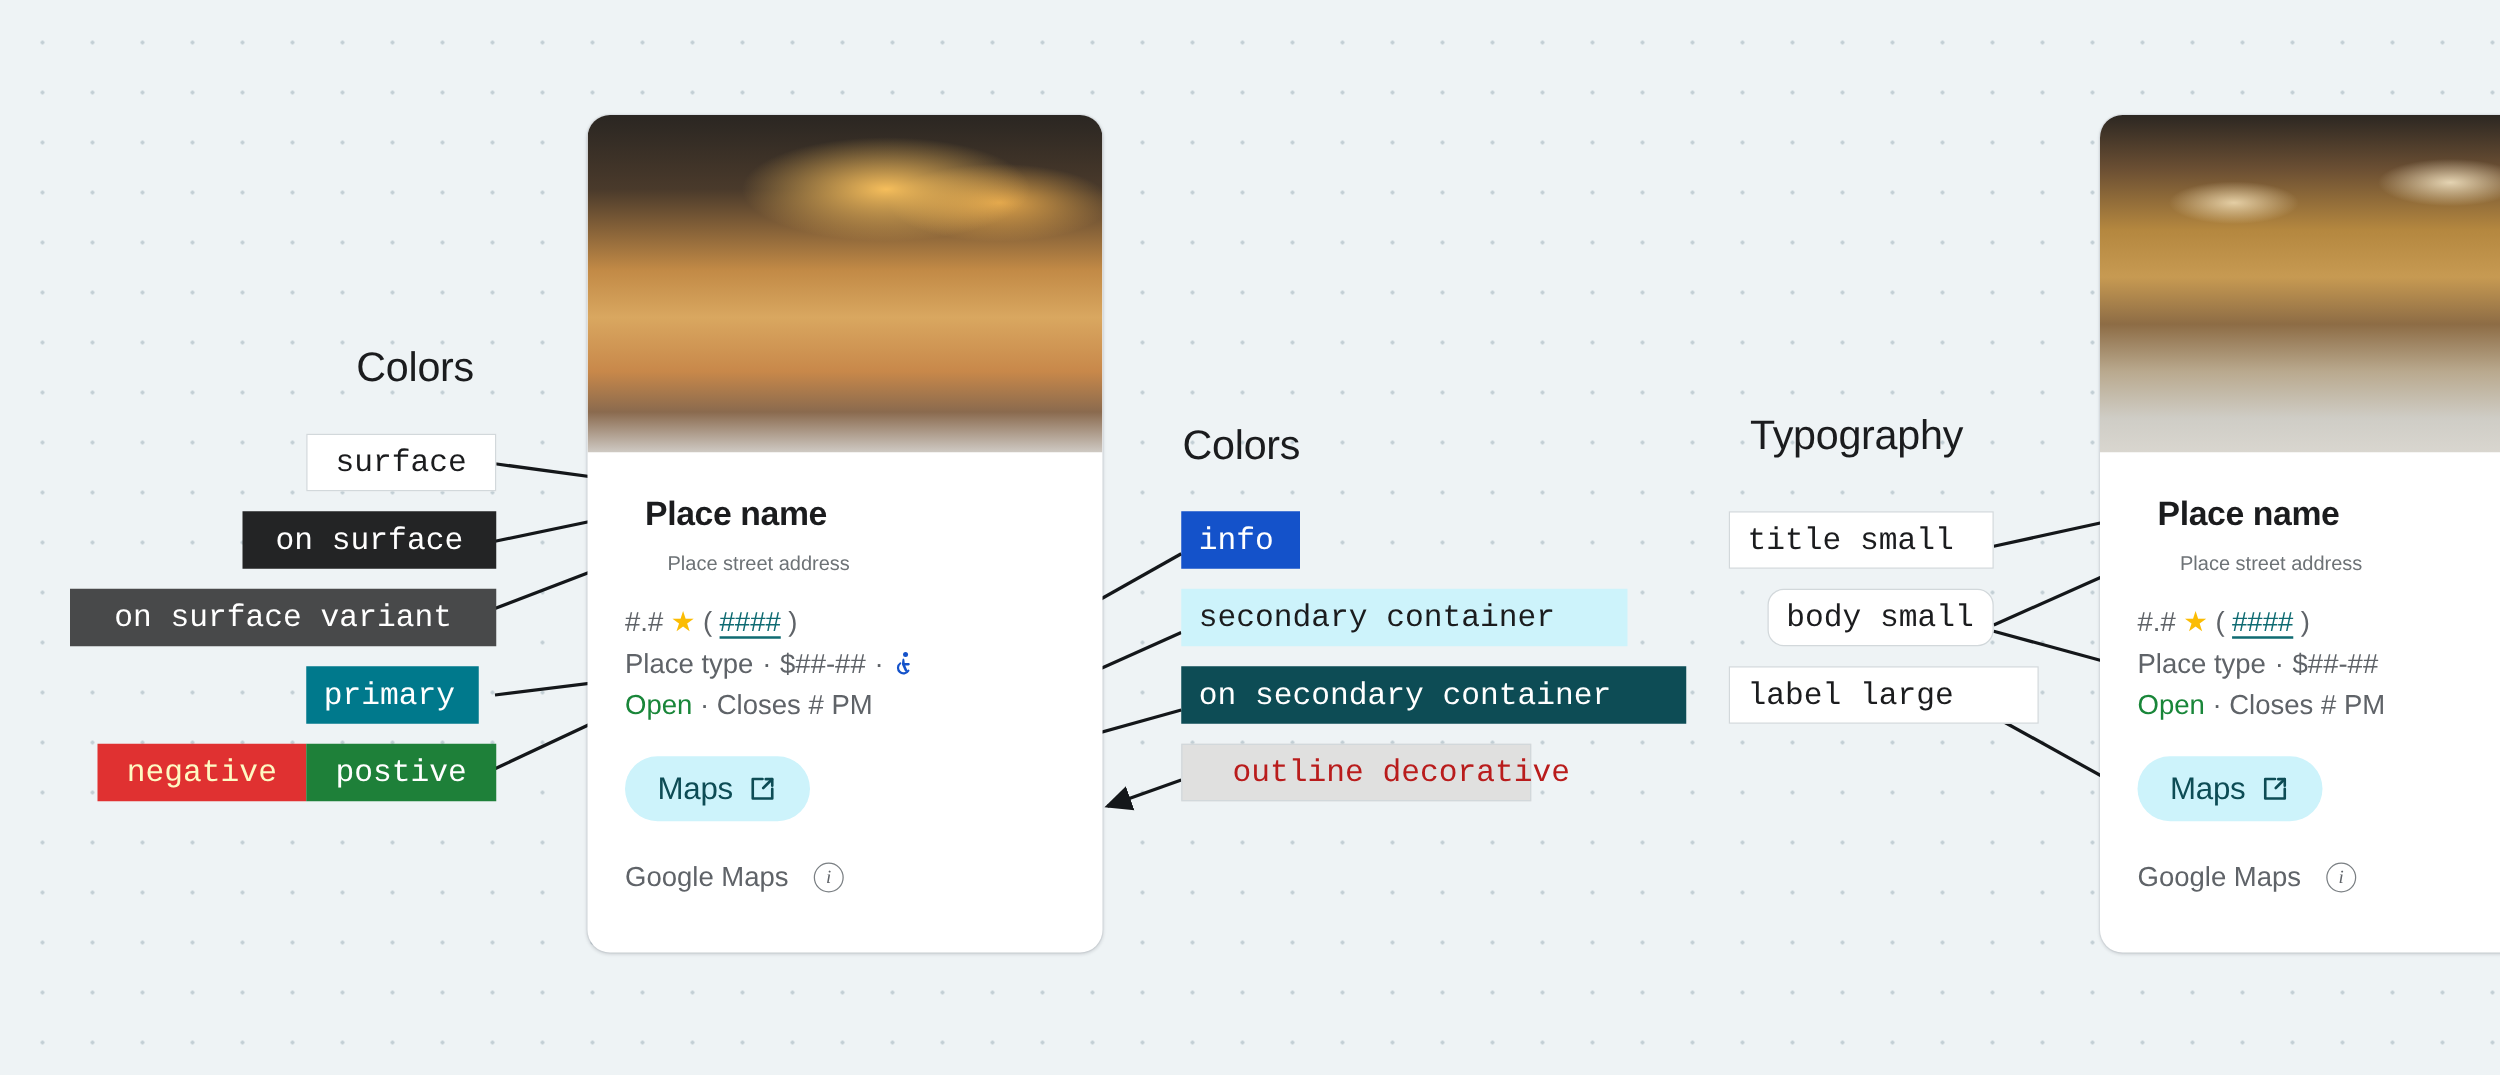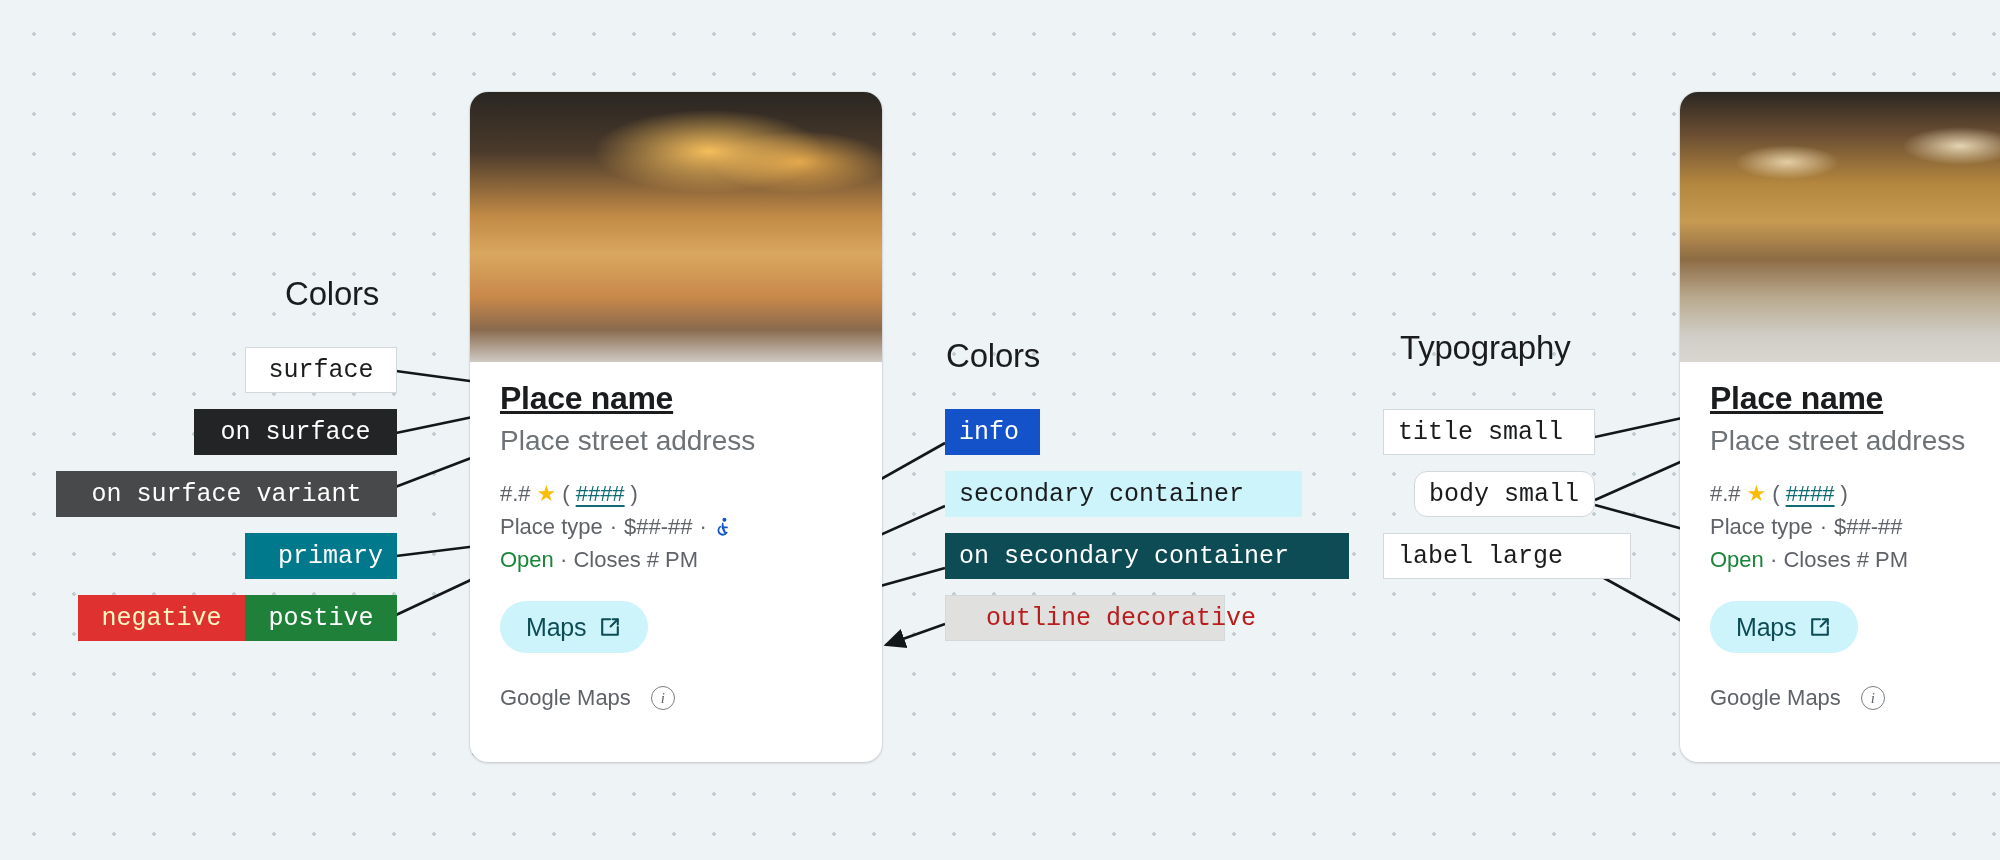--- a/index.html
+++ b/index.html
@@ -53,33 +53,33 @@
   .card-photo{
     position:relative;
     width:100%;
     overflow:hidden;
   }
   .card-body{
     padding:0 30px;
     box-sizing:border-box;
   }
   .place-name{
-    font-size:32px;
+    font-size:27px;
     font-weight:700;
     color:#1b1c1e;
     letter-spacing:-0.3px;
-    margin:0;
+    margin:16px;
     padding-top:18px;
-    text-decoration:underline;
   }
   .place-addr{
-    font-size:28px;
+    font-size:16px;
     color:#6d7276;
     margin-top:8px;
     white-space:nowrap;
+    margin-left:34px;
   }
   .rating-row{
     margin-top:24px;
     font-size:22px;
     color:#5f6368;
     display:flex;
     align-items:center;
     gap:6px;
     white-space:nowrap;
   }
@@ -208,21 +208,21 @@
 
   <div class="chip bordered" style="left:245px;top:347px;width:152px;background:#ffffff;color:#1b1c1e;justify-content:center;">
     <span>surface</span>
   </div>
   <div class="chip" style="left:194px;top:409px;width:203px;background:#232425;color:#ffffff;justify-content:center;">
     <span>on surface</span>
   </div>
   <div class="chip" style="left:56px;top:471px;width:341px;background:#48494a;color:#ffffff;justify-content:center;">
     <span>on surface variant</span>
   </div>
-  <div class="chip" style="left:245px;top:533px;width:152px;background:#00798c;color:#ffffff;justify-content:flex-end;">
+  <div class="chip" style="left:245px;top:533px;width:138px;background:#00798c;color:#ffffff;justify-content:flex-start;">
     <span>primary</span>
   </div>
   <div class="chip" style="left:78px;top:595px;width:167px;background:#e03131;color:#fef9c3;justify-content:center;">
     <span>negative</span>
   </div>
   <div class="chip" style="left:245px;top:595px;width:152px;background:#1e8039;color:#ffffff;justify-content:center;">
     <span>postive</span>
   </div>
 
   <div class="chip" style="left:945px;top:409px;width:95px;background:#1452ca;color:#ffffff;">

